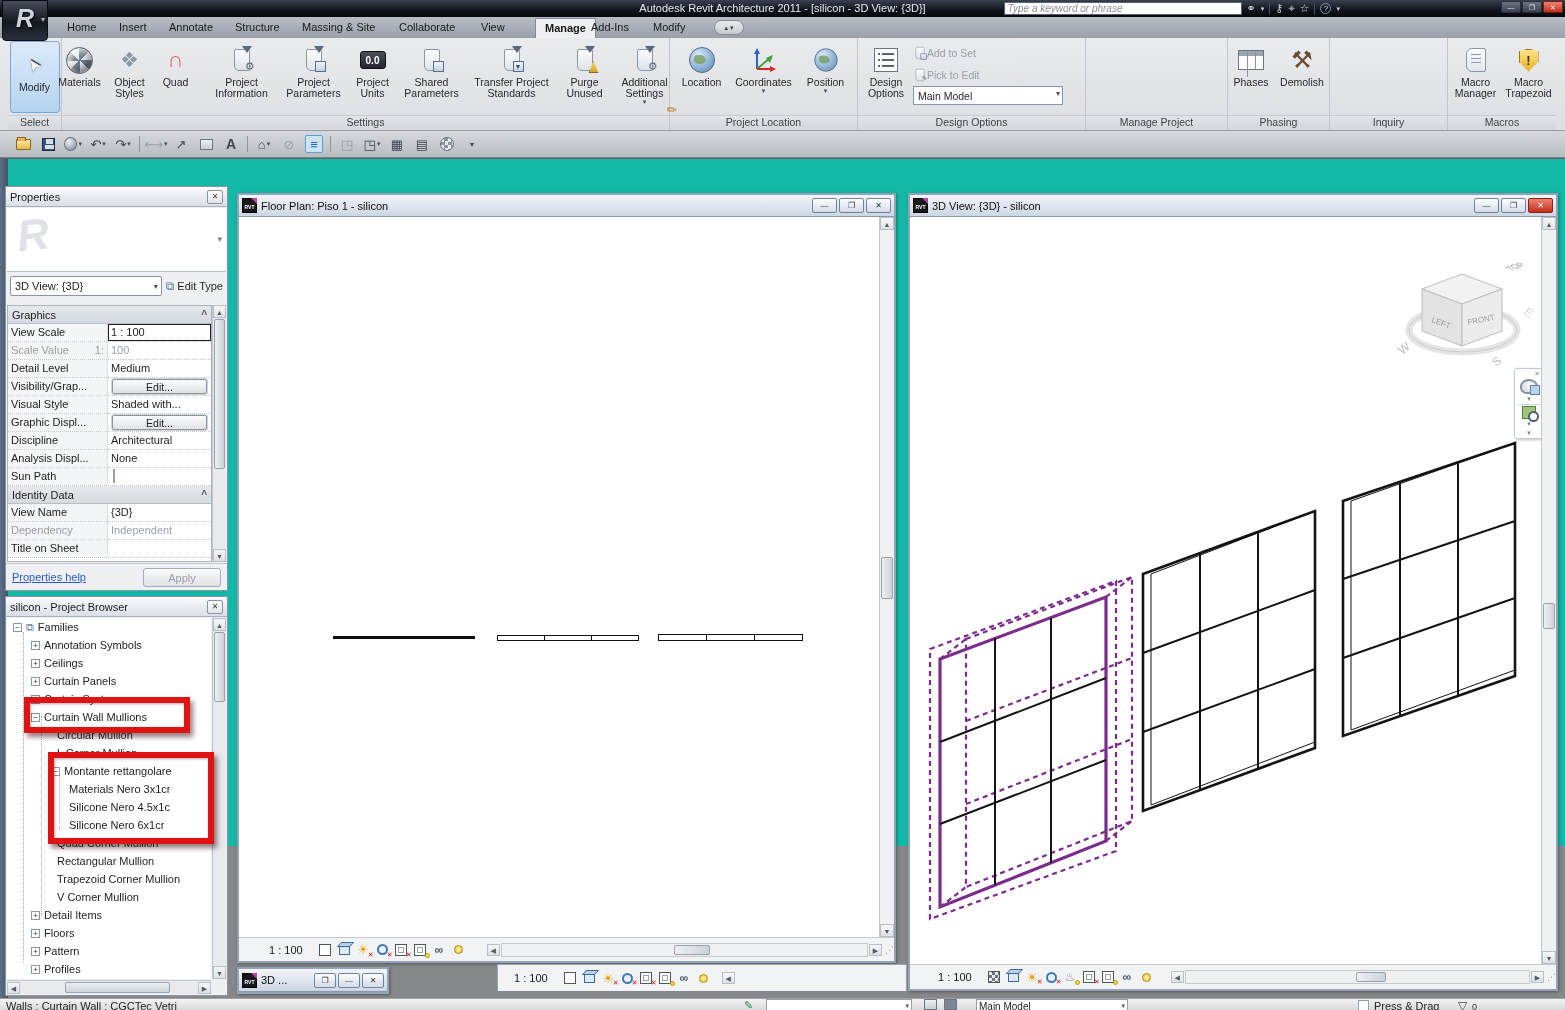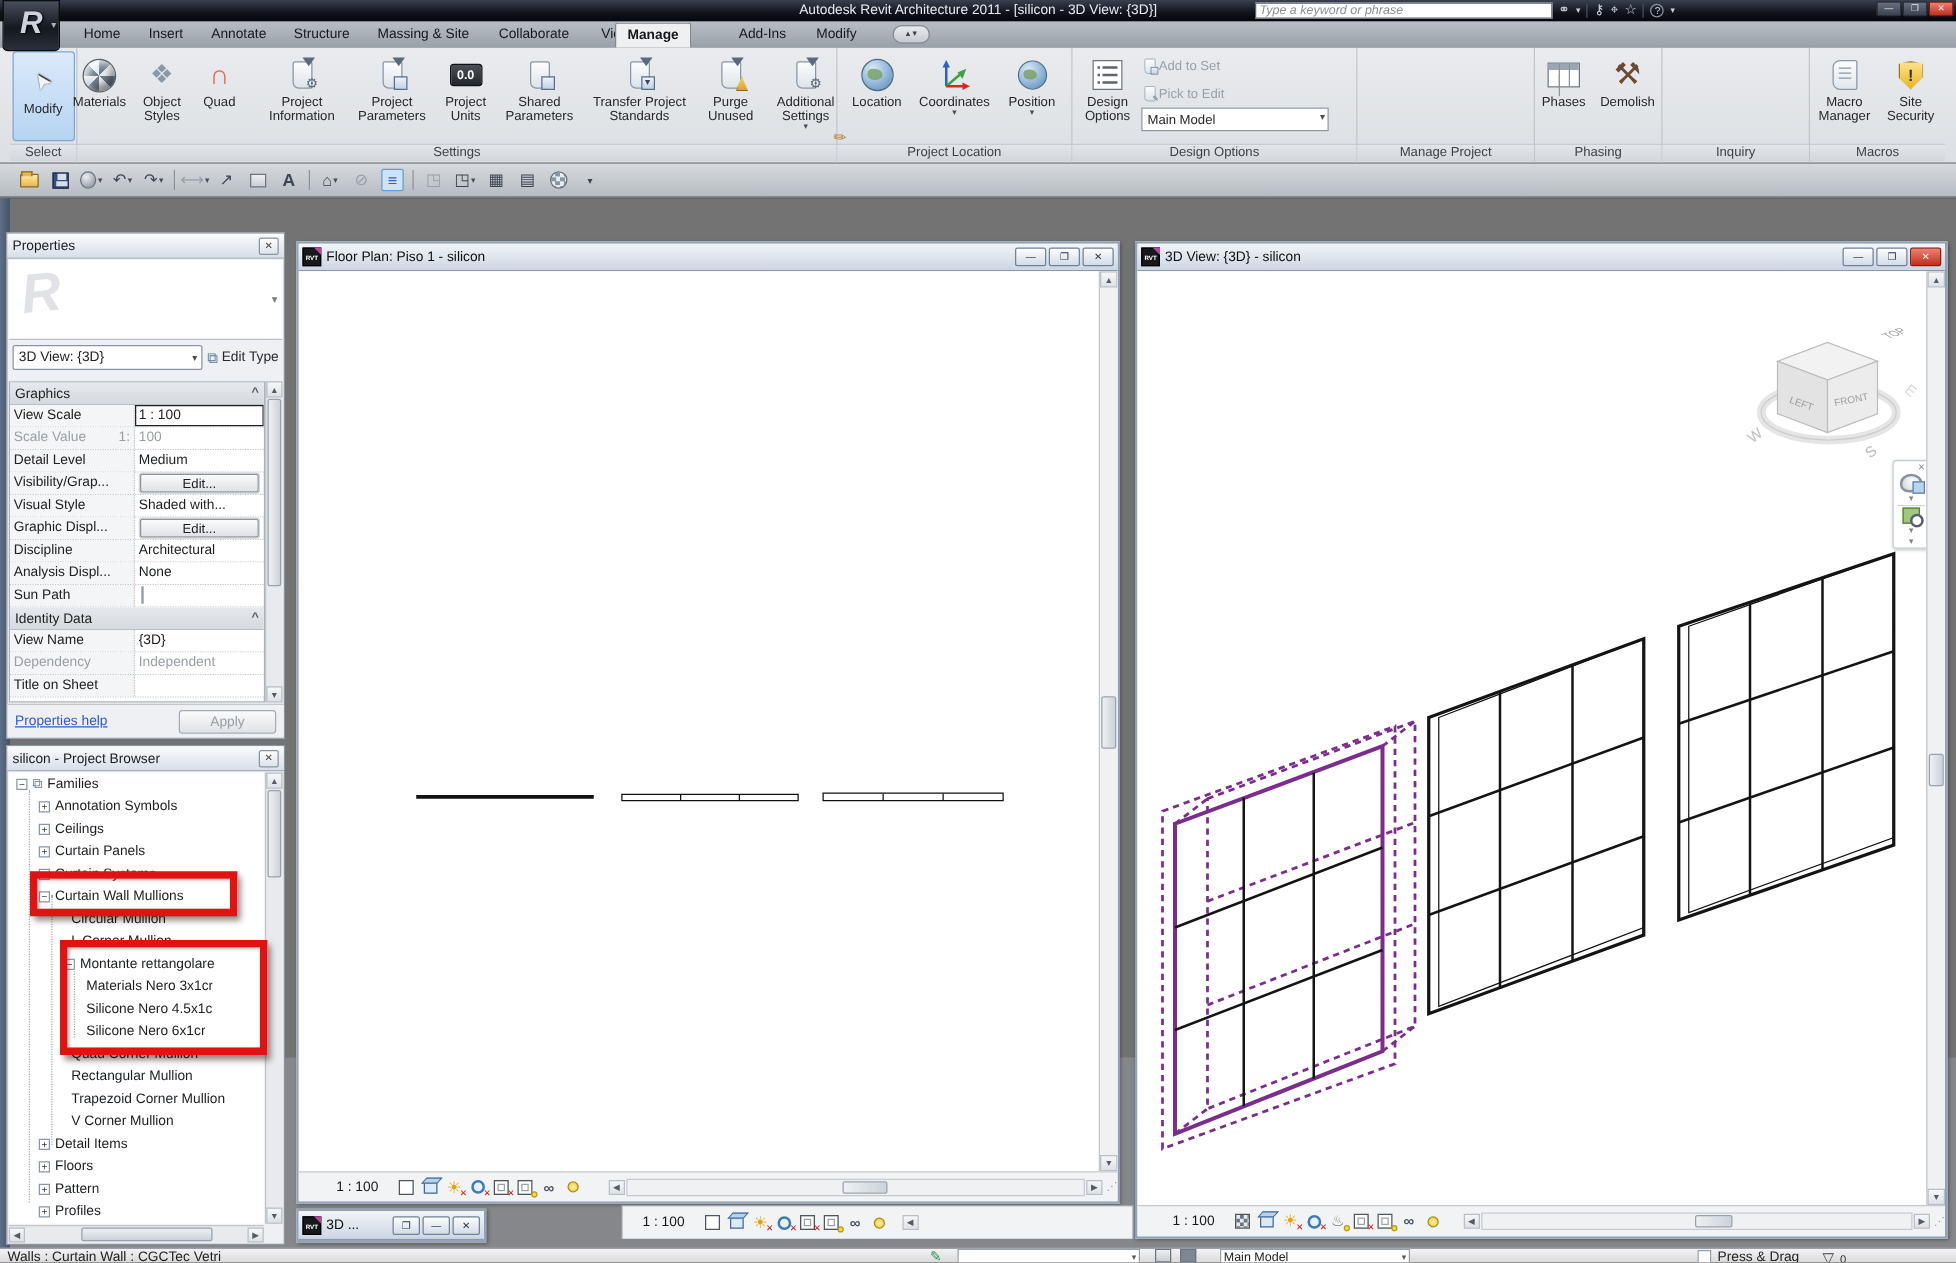--- a/index.html
+++ b/index.html
@@ -82,21 +82,21 @@
   .qi.dim{color:#9aa0a8}
   .qsep{width:1px;height:16px;background:#8e9299}
   .folder{width:15px;height:11px;background:linear-gradient(#ffe9a8,#e8b84a);border:1px solid #8a6a1a;border-radius:1px;position:relative}
   .folder::before{content:"";position:absolute;left:0;top:-3px;width:7px;height:3px;background:#e8b84a;border:1px solid #8a6a1a;border-bottom:none}
   .disk{width:13px;height:13px;background:#35507c;border:1px solid #1d2d48;position:relative}
   .disk::before{content:"";position:absolute;left:3px;top:0;width:7px;height:5px;background:#d7dee8}
   .disk::after{content:"";position:absolute;left:2px;bottom:1px;width:9px;height:4px;background:#d7dee8}
   .qsphere{width:14px;height:14px;border-radius:50%;background:radial-gradient(circle at 35% 30%,#eceff2,#a9b2bc 60%,#7c8692);border:1px solid #6a737e}
 
   
-  .mdi{position:absolute;left:0;top:158px;width:1565px;height:688px;background:#737373;border-top:1px solid #5e6266}
+  .mdi{position:absolute;left:0;top:158px;width:1565px;height:688px;background:#14b8a6;border-top:1px solid #5e6266}
   .leftstrip{position:absolute;left:0;top:0;width:8px;height:840px;background:linear-gradient(90deg,#5d6f86,#43536a)}
 
   
   .palette{position:absolute;background:#eef0f3;border:1px solid #8b95a1}
   .phead{height:20px;background:linear-gradient(#fafbfc,#d9dfe7);border-bottom:1px solid #a7b0bb;display:flex;align-items:center;padding:0 4px;font-size:11px;color:#1a1c20}
   .phead .ttl{flex:1}
   .xbtn{width:16px;height:14px;border:1px solid #8b95a1;background:linear-gradient(#fdfdfd,#dfe3e8);font-size:8px;text-align:center;line-height:12px;color:#444;border-radius:2px}
   .preview{position:relative;height:64px;background:#fff;border-bottom:1px solid #b9bfc7;margin:1px}
   .preview .bigR{position:absolute;left:10px;top:2px;font-size:44px;font-weight:bold;font-style:italic;color:#e0e2e5;transform:rotate(-6deg)}
   .preview .pdd{position:absolute;right:4px;top:26px;font-size:9px;color:#7a7f86}
@@ -207,21 +207,21 @@
 </div>
 
 <div class="tabrow">
   <span class="tab" style="left:58px">Home</span>
   <span class="tab" style="left:110px">Insert</span>
   <span class="tab" style="left:160px">Annotate</span>
   <span class="tab" style="left:226px">Structure</span>
   <span class="tab" style="left:293px">Massing &amp; Site</span>
   <span class="tab" style="left:390px">Collaborate</span>
   <span class="tab" style="left:472px">View</span>
-  <span class="tab active" style="left:492px">Manage</span>
+  <span class="tab active" style="left:535px">Manage</span>
   <span class="tab" style="left:582px">Add-Ins</span>
   <span class="tab" style="left:644px">Modify</span>
   <span class="tabpill" style="left:714px"><span>▴</span> <span>▾</span></span>
 </div>
 
 <div class="ribbon">
   <div style="width:8px;flex:none"></div>
 
   <div class="rgrp" style="width:54px">
     <div class="gbody">
@@ -415,21 +415,21 @@
       <div class="bb" style="width:50px">
         <span class="ric">
             <span class="scrollico"></span>
           </span>
         <span class="rlb">Macro Manager</span>
       </div>
       <div class="bb" style="width:50px">
         <span class="ric">
             <span class="shield">!</span>
           </span>
-        <span class="rlb">Site Security</span>
+        <span class="rlb">Macro Trapezoid</span>
       </div>
     </div>
     <div class="glabel">Macros</div>
   </div>
 </div>
 
 <div class="qat">
   <span class="qi">
       <span class="folder"></span>
     </span>

